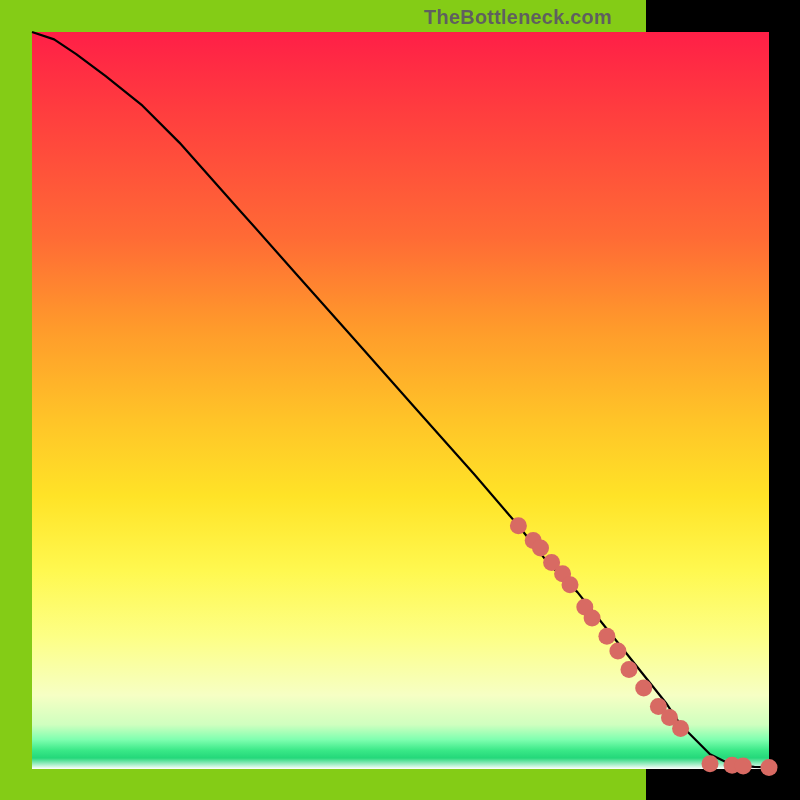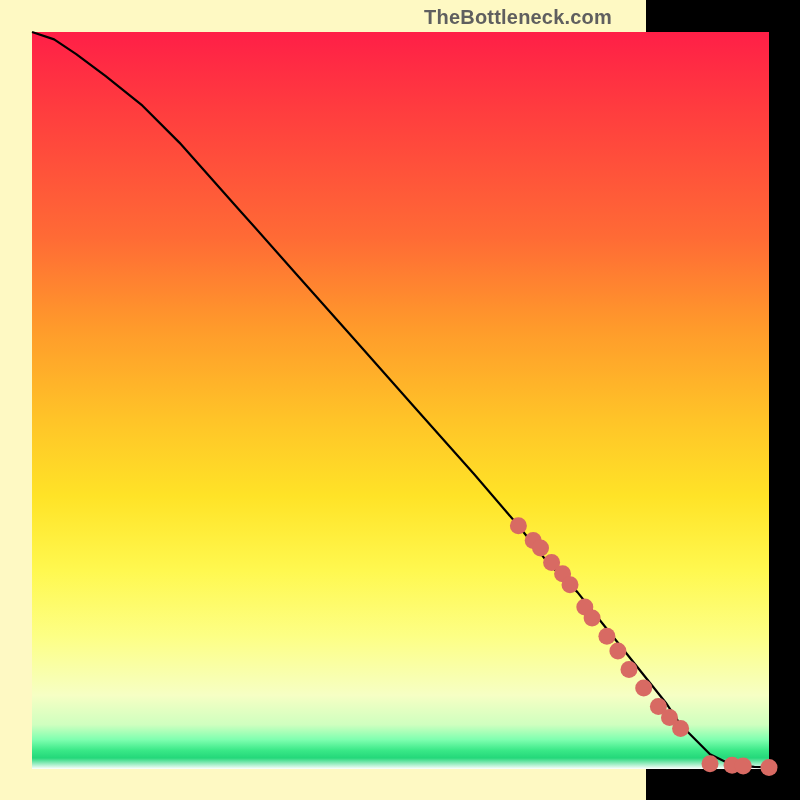--- a/index.html
+++ b/index.html
@@ -8,21 +8,21 @@
     width: 800px;
     height: 800px;
     background: #000;
     overflow: hidden;
     font-family: Arial, Helvetica, sans-serif;
   }
   .frame {
     position: relative;
     width: 646px;
     height: 800px;
-    background: #fef9c3;
+    background: #84cc16;
   }
   .plot {
     position: absolute;
     left: 32px;
     top: 32px;
     width: 737px;
     height: 737px;
     
     background: linear-gradient(
       to bottom,

